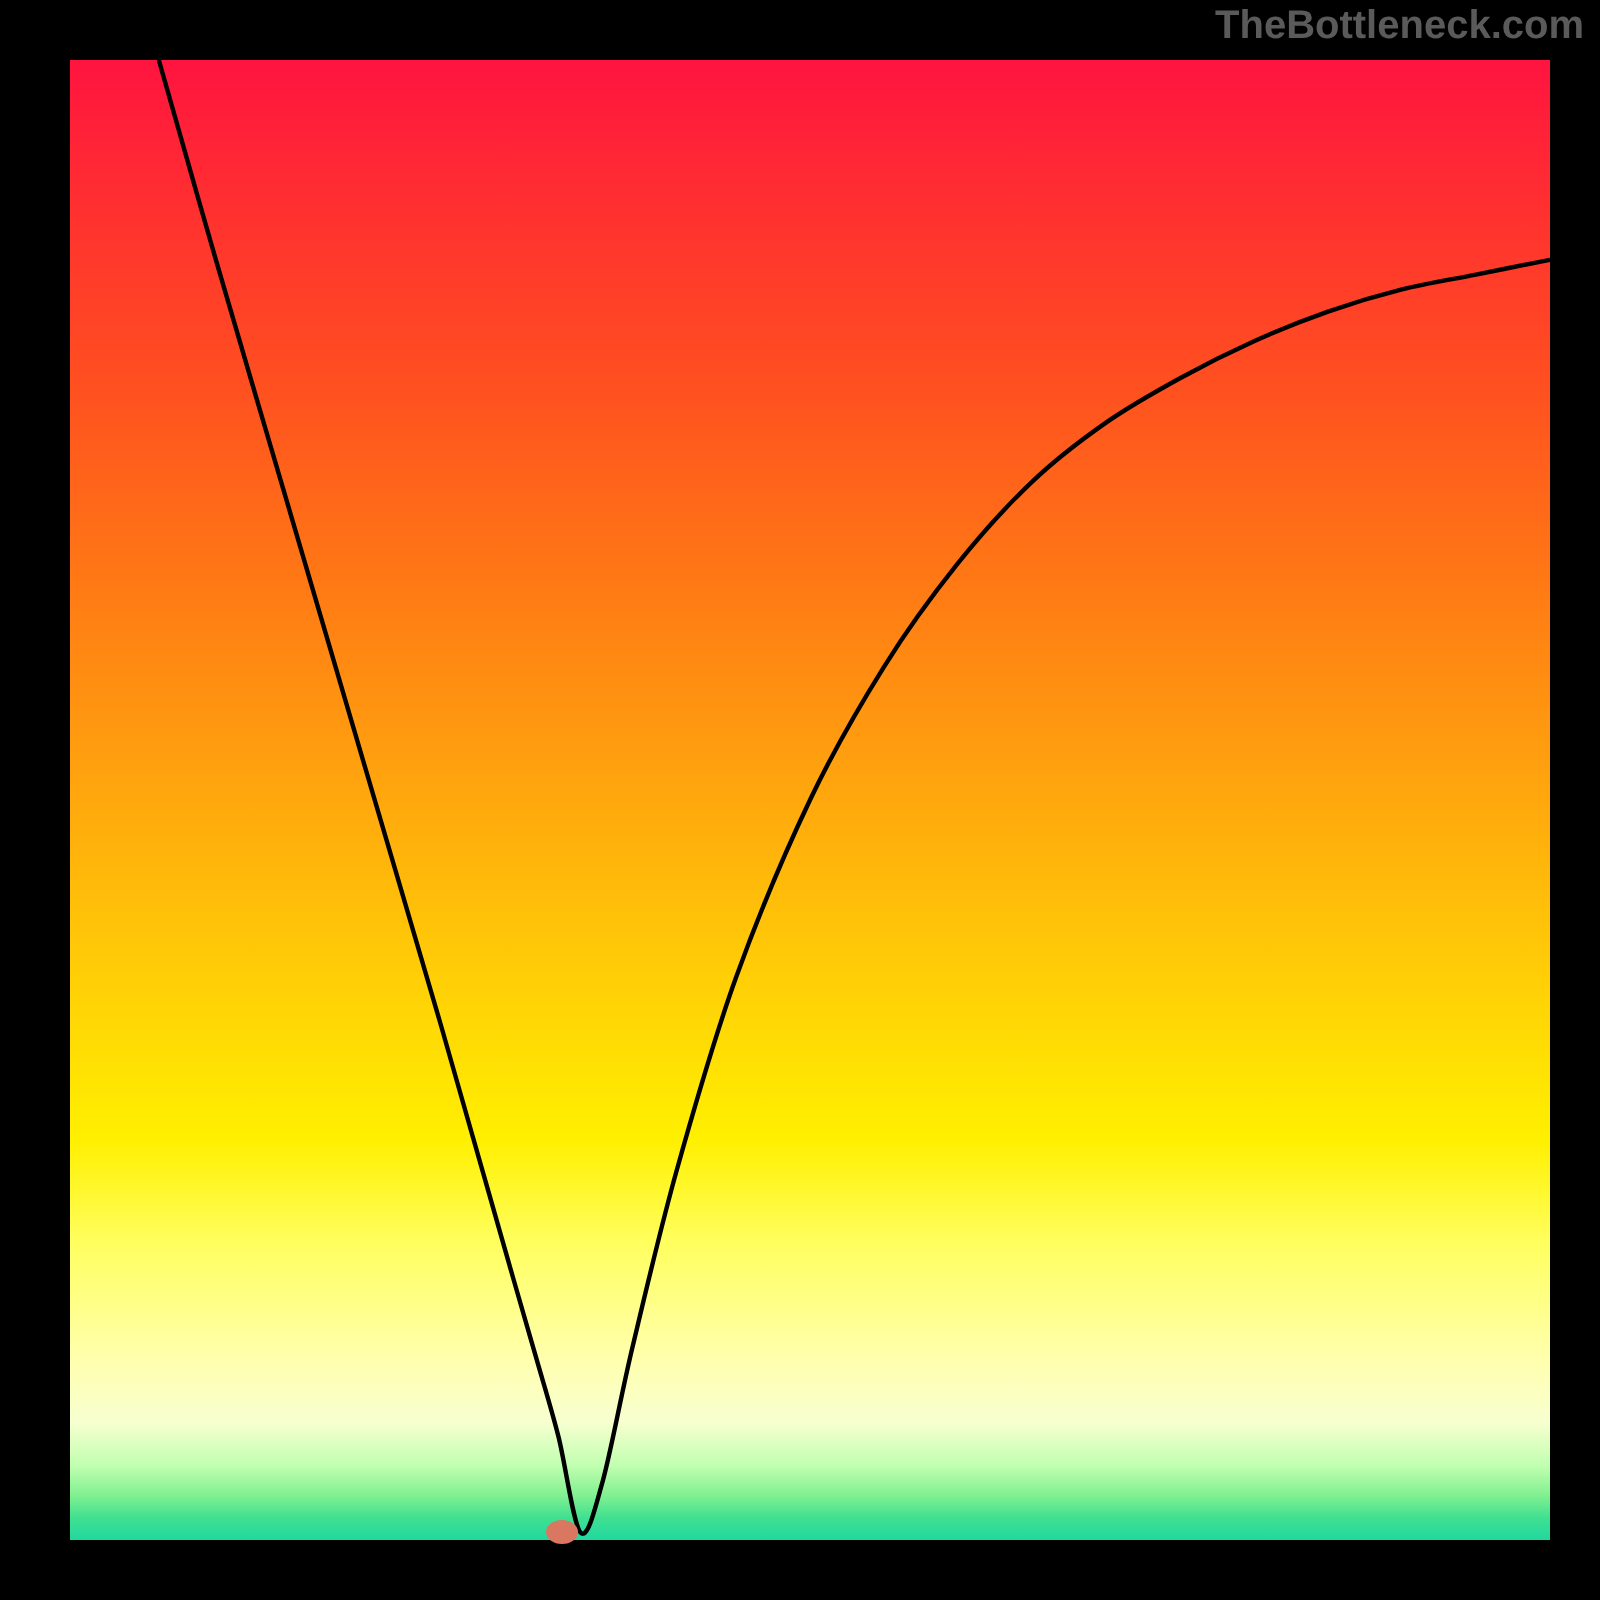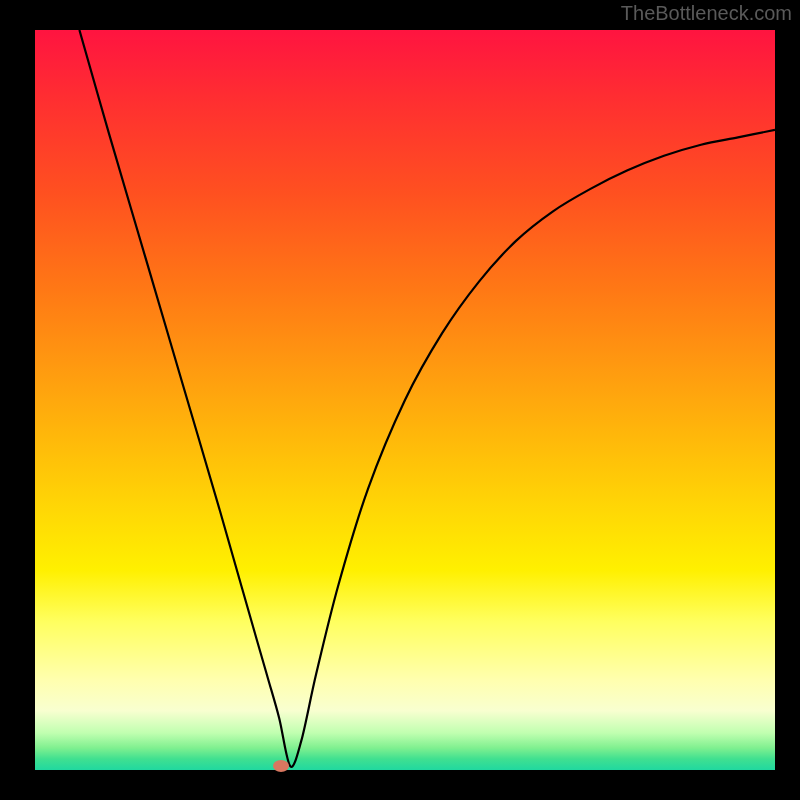--- a/index.html
+++ b/index.html
@@ -10,21 +10,21 @@
     position: relative;
     overflow: hidden;
     font-family: Arial, Helvetica, sans-serif;
   }
   .watermark {
     position: absolute;
     top: 2px;
     right: 8px;
     color: #5a5a5a;
     font-size: 20px;
-    font-weight: 400;
+    font-weight: 700;
     z-index: 10;
   }
   .plot-area {
     position: absolute;
     left: 35px;
     top: 30px;
     width: 740px;
     height: 740px;
     background: linear-gradient(
       to bottom,

